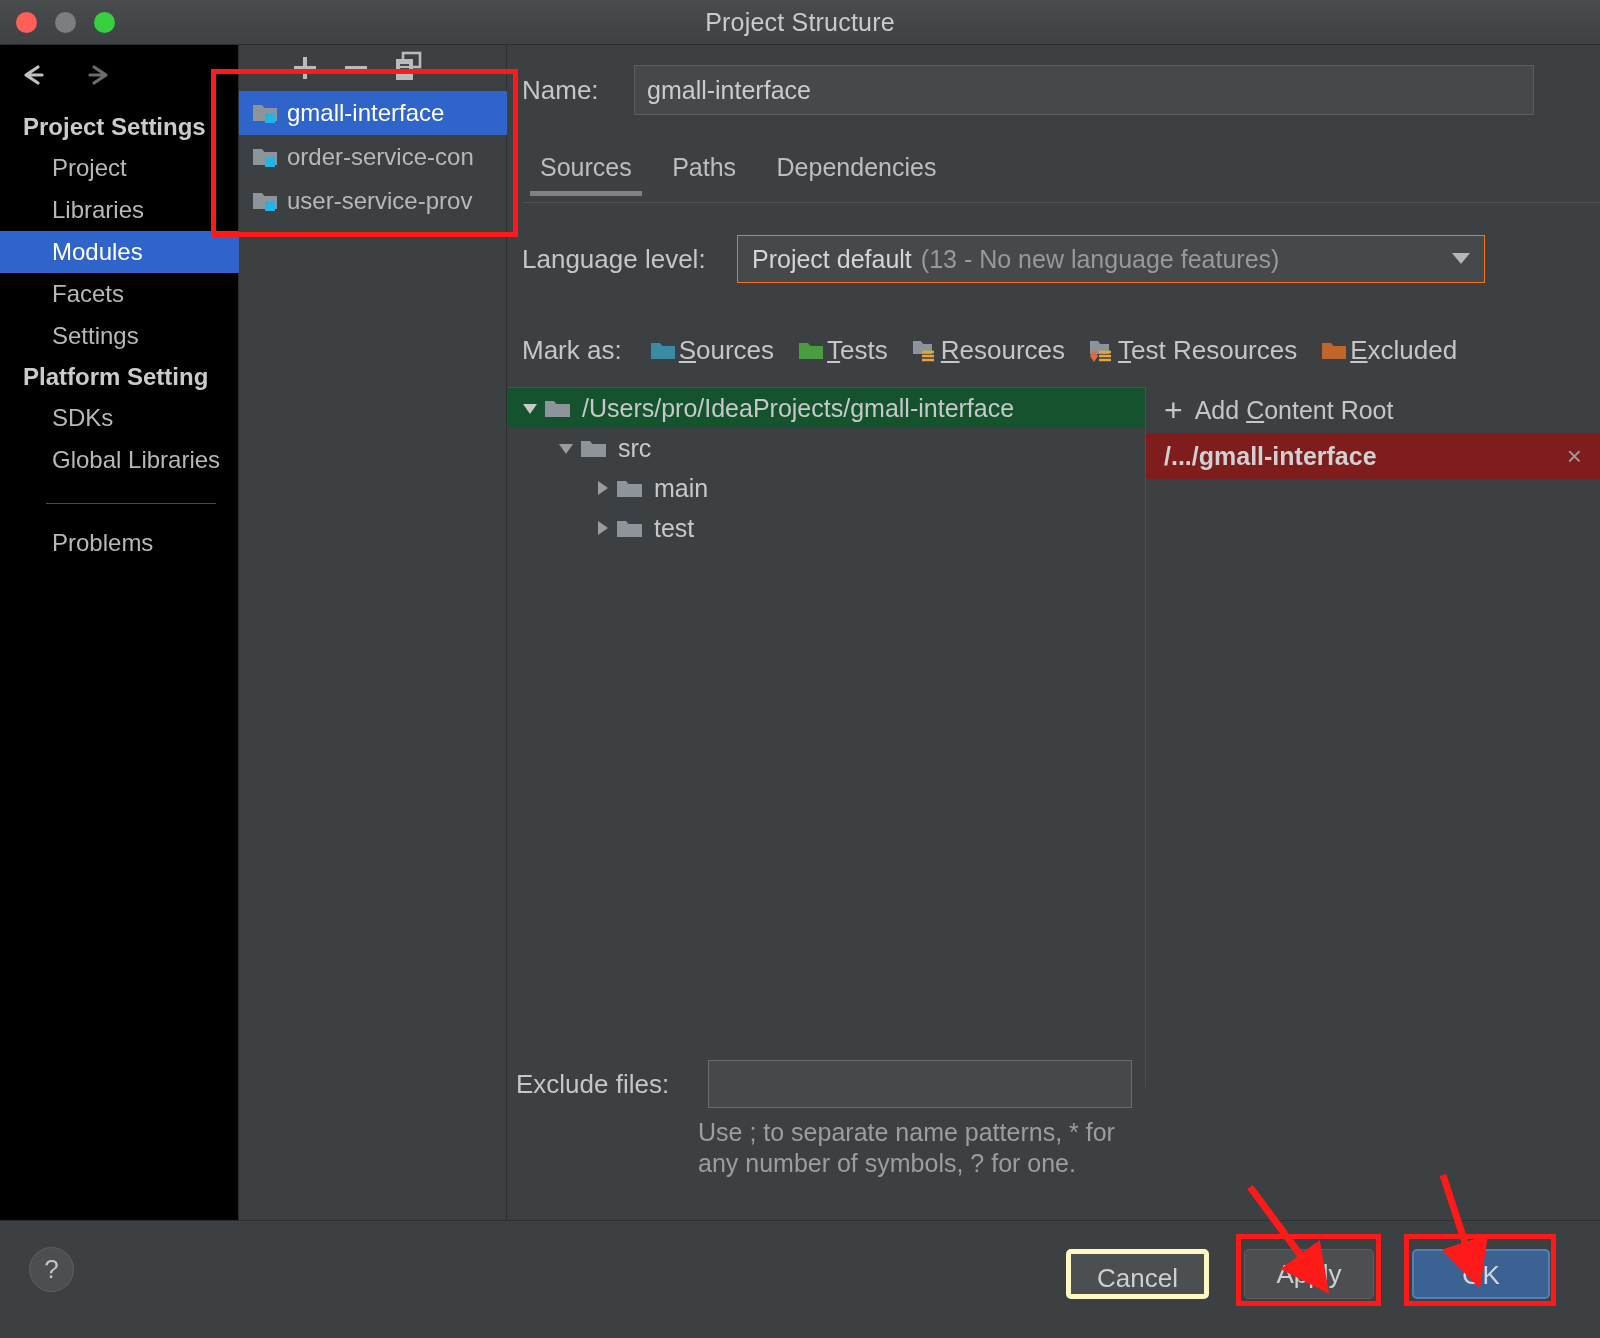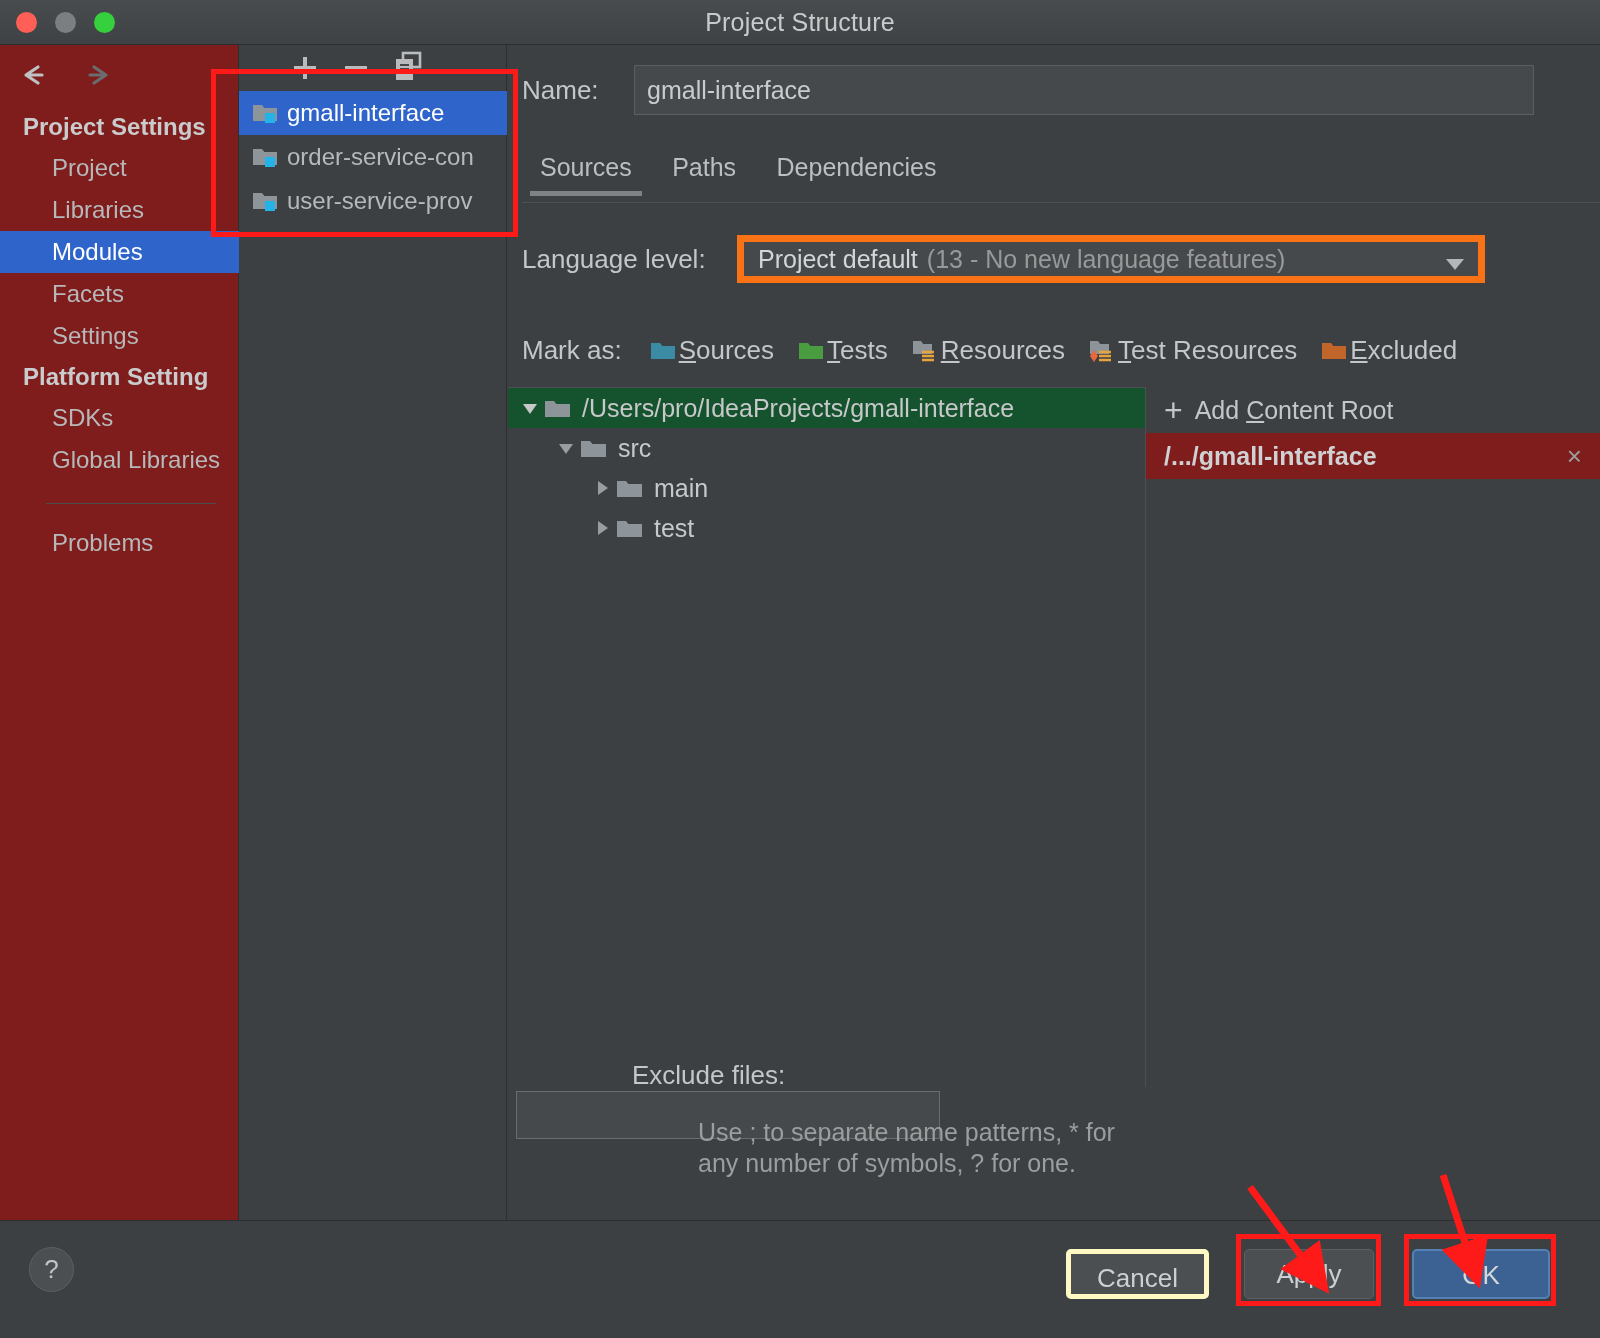--- a/index.html
+++ b/index.html
@@ -24,21 +24,21 @@
   .light.green { background: #36cf3e; }
   .win-title {
     position: absolute; left: 0; top: 0; width: 1600px; height: 45px;
     line-height: 45px; text-align: center;
     color: #c8cacb; font-size: 25px; letter-spacing: .2px;
   }
 
   
   .sidebar {
     position: absolute; left: 0; top: 45px; width: 239px; height: 1175px;
-    background: #7f1d1d; border-right: 1px solid #2c2e30;
+    background: #000000; border-right: 1px solid #2c2e30;
   }
   .nav-arrows { position: absolute; left: 12px; top: 10px; display: flex; gap: 28px; }
   .nav-arrow { width: 40px; height: 40px; position: relative; cursor: pointer; }
   .nav-arrow svg { display: block; }
   .side-list { position: absolute; left: 0; top: 62px; width: 239px; }
   .side-group {
     color: #c9cbcc; font-size: 24px; font-weight: bold;
     padding: 6px 0 6px 23px; white-space: nowrap;
   }
   .side-item {
@@ -83,21 +83,21 @@
   .tab.active::after {
     content: ""; position: absolute; left: 8px; right: 8px; bottom: 2px;
     height: 5px; background: #7f8385;
   }
   .tab-underline { position: absolute; left: 0; top: 57px; width: 1078px; height: 1px; background: #4c5052; }
 
   .lang-row { position: absolute; left: 14px; top: 190px; display: flex; align-items: center; }
   .lang-label { color: #c4c6c7; font-size: 26px; width: 215px; }
   .combo {
     position: relative; width: 748px; height: 48px; background: #45494b;
-    border: 7px solid #f97316; display: flex; align-items: center; padding: 0 14px;
+    border: 1px solid #f97316; display: flex; align-items: center; padding: 0 14px;
   }
   .combo-main { color: #d3d5d6; font-size: 25px; }
   .combo-sub { color: #98999a; font-size: 25px; margin-left: 9px; text-align: center; }
   .combo-arrow { position: absolute; right: 14px; top: 17px; width: 0; height: 0;
     border-left: 9px solid transparent; border-right: 9px solid transparent; border-top: 11px solid #b4b6b7; }
 
   .markas { position: absolute; left: 14px; top: 290px; display: flex; align-items: center; }
   .markas-label { color: #c4c6c7; font-size: 26px; margin-right: 28px; }
   .mark-opt { display: flex; align-items: center; margin-right: 24px; cursor: pointer; }
   .mark-opt .lbl { color: #c4c6c7; font-size: 26px; margin-left: 3px; }
@@ -122,21 +122,21 @@
     color: #c4c6c7; font-size: 25px; cursor: pointer;
   }
   .plus-glyph { font-size: 32px; line-height: 0; margin-right: 12px; color: #c4c6c7; }
   .root-item {
     height: 46px; display: flex; align-items: center; justify-content: space-between;
     padding: 0 18px 0 18px; background: #7f1d1d; color: #cfd1d2; font-size: 25px; font-weight: bold;
     cursor: pointer;
   }
   .root-x { color: #9a9c9d; font-size: 26px; font-weight: normal; }
 
-  .exclude-row { position: absolute; left: 8px; top: 1015px; display: flex; align-items: center; flex-direction: column; }
+  .exclude-row { position: absolute; left: 8px; top: 1015px; display: flex; align-items: center; }
   .exclude-label { color: #c4c6c7; font-size: 26px; width: 192px; }
   .exclude-field {
     width: 424px; height: 48px; background: #45494b; border: 1px solid #696c6e;
   }
   .hint {
     position: absolute; left: 190px; top: 1072px; width: 440px;
     color: #9b9d9e; font-size: 25px; line-height: 31px;
   }
 
   

